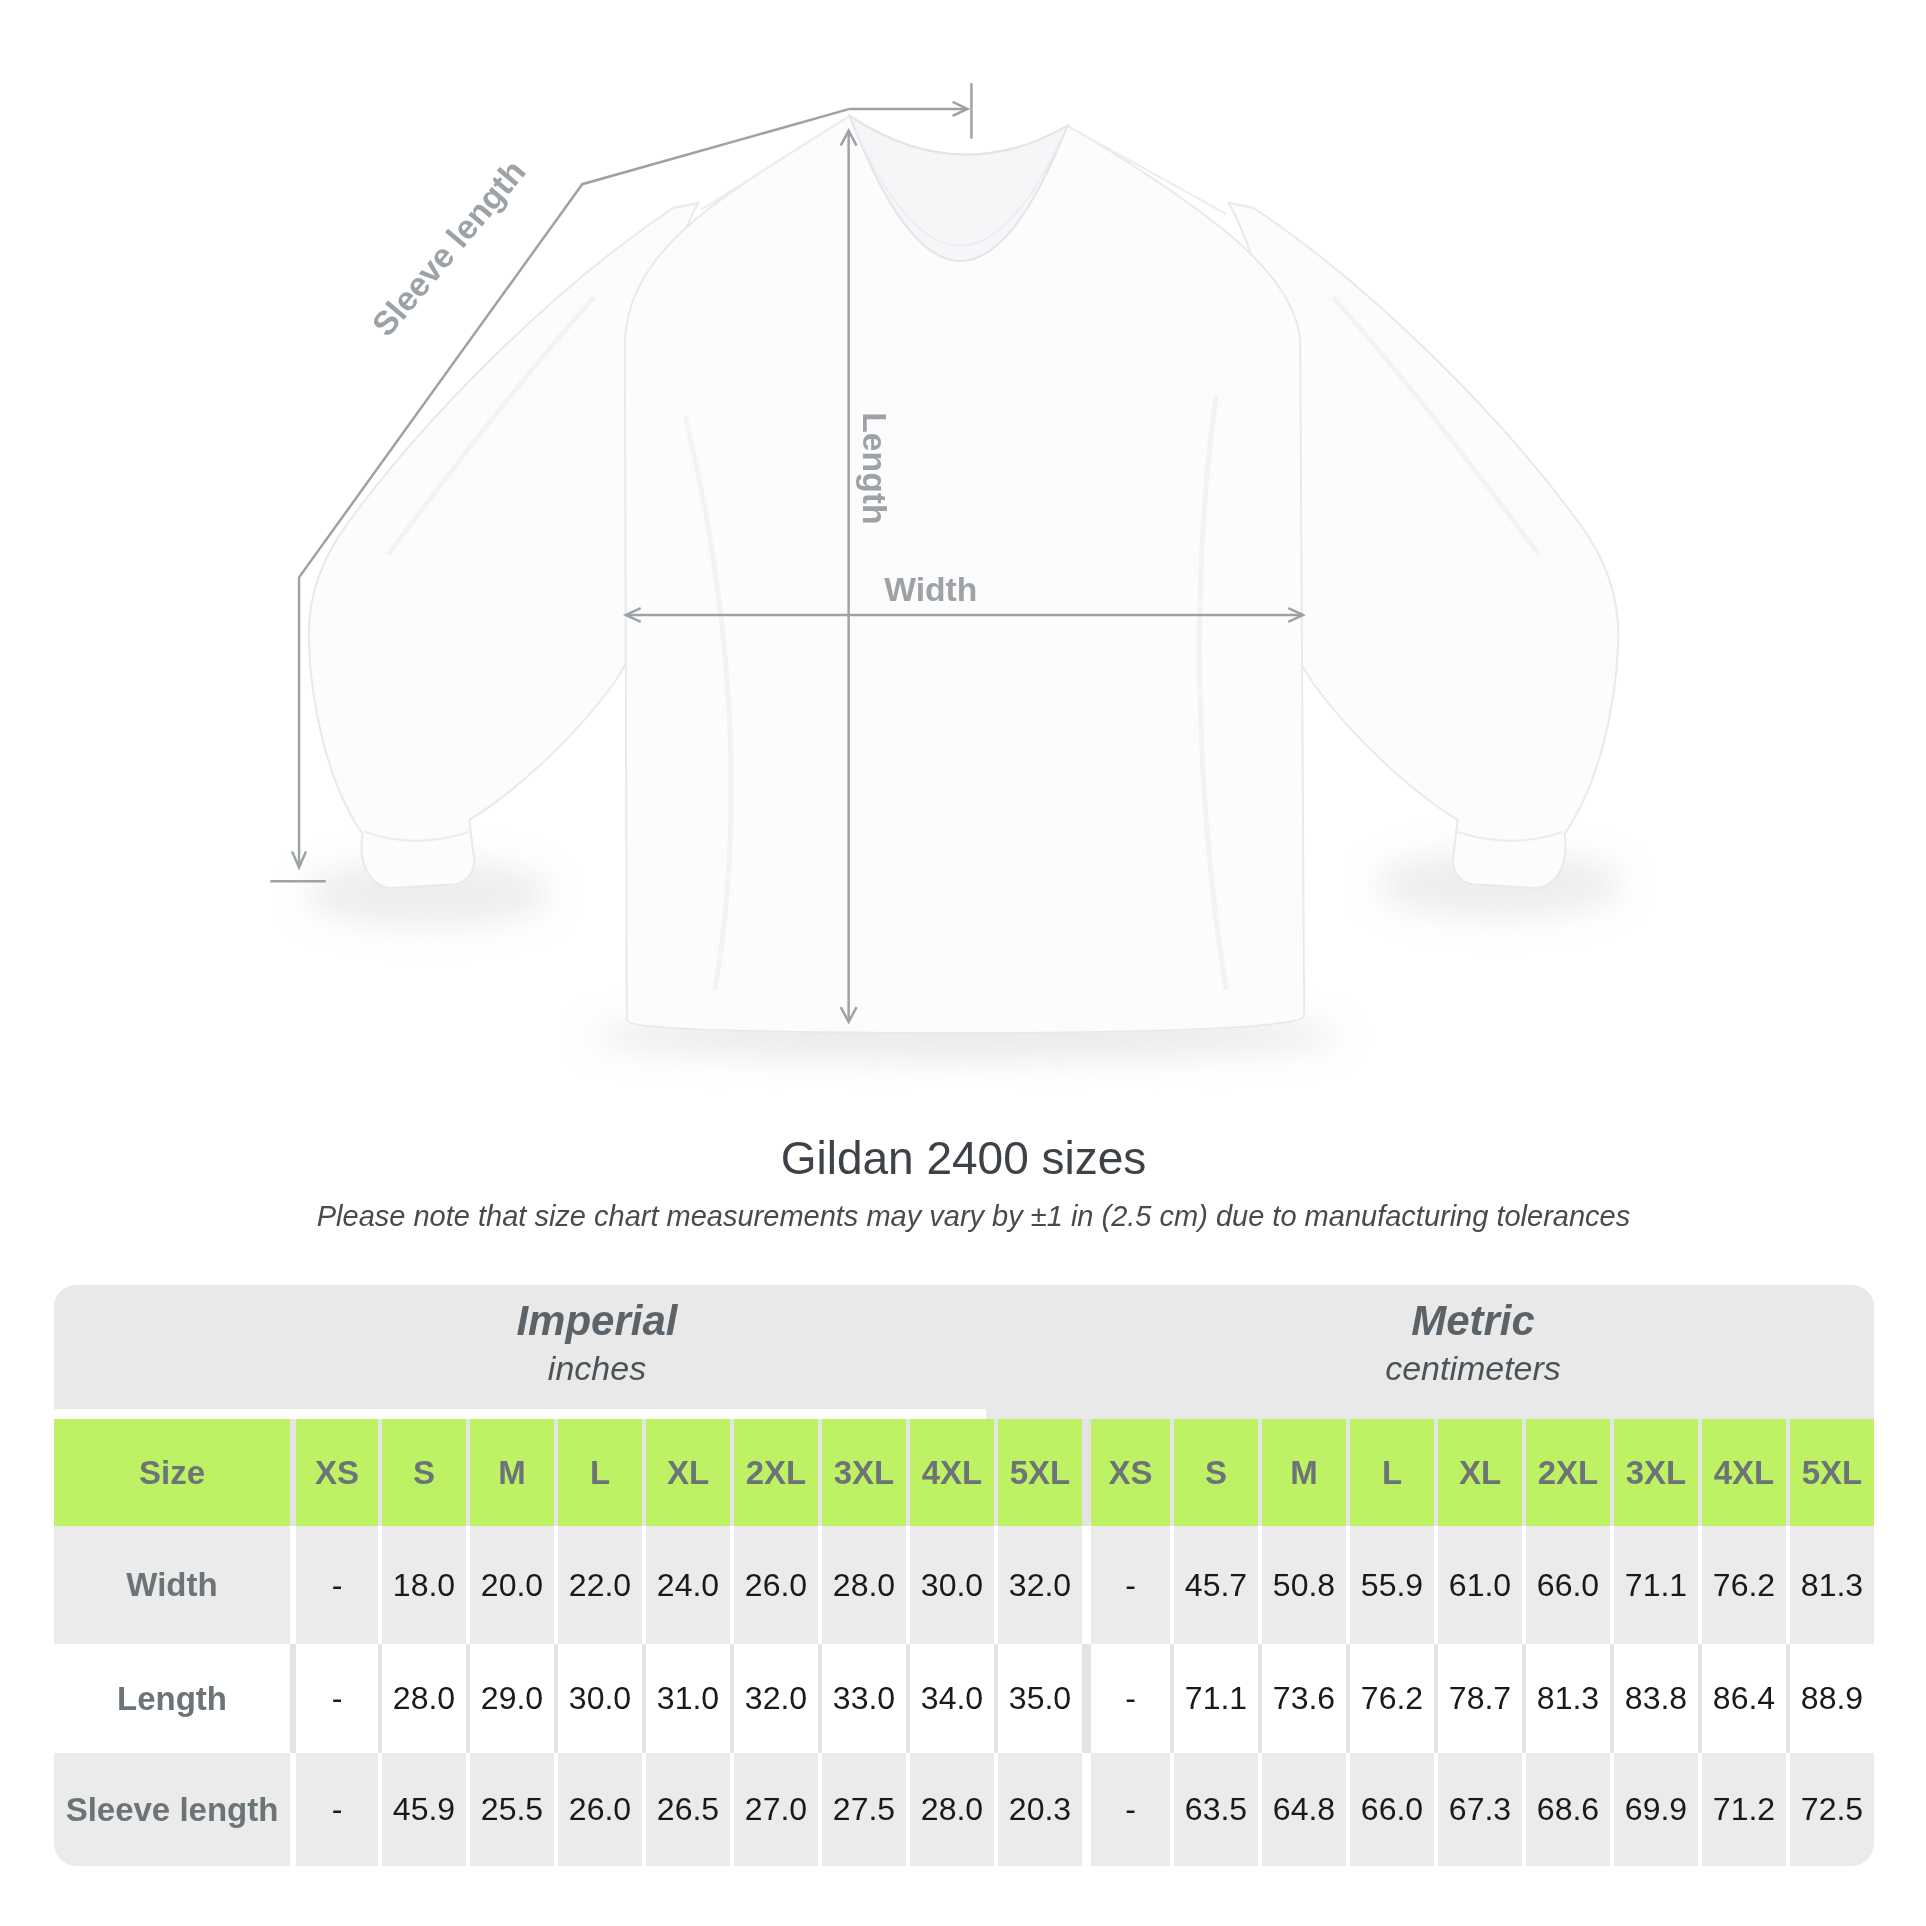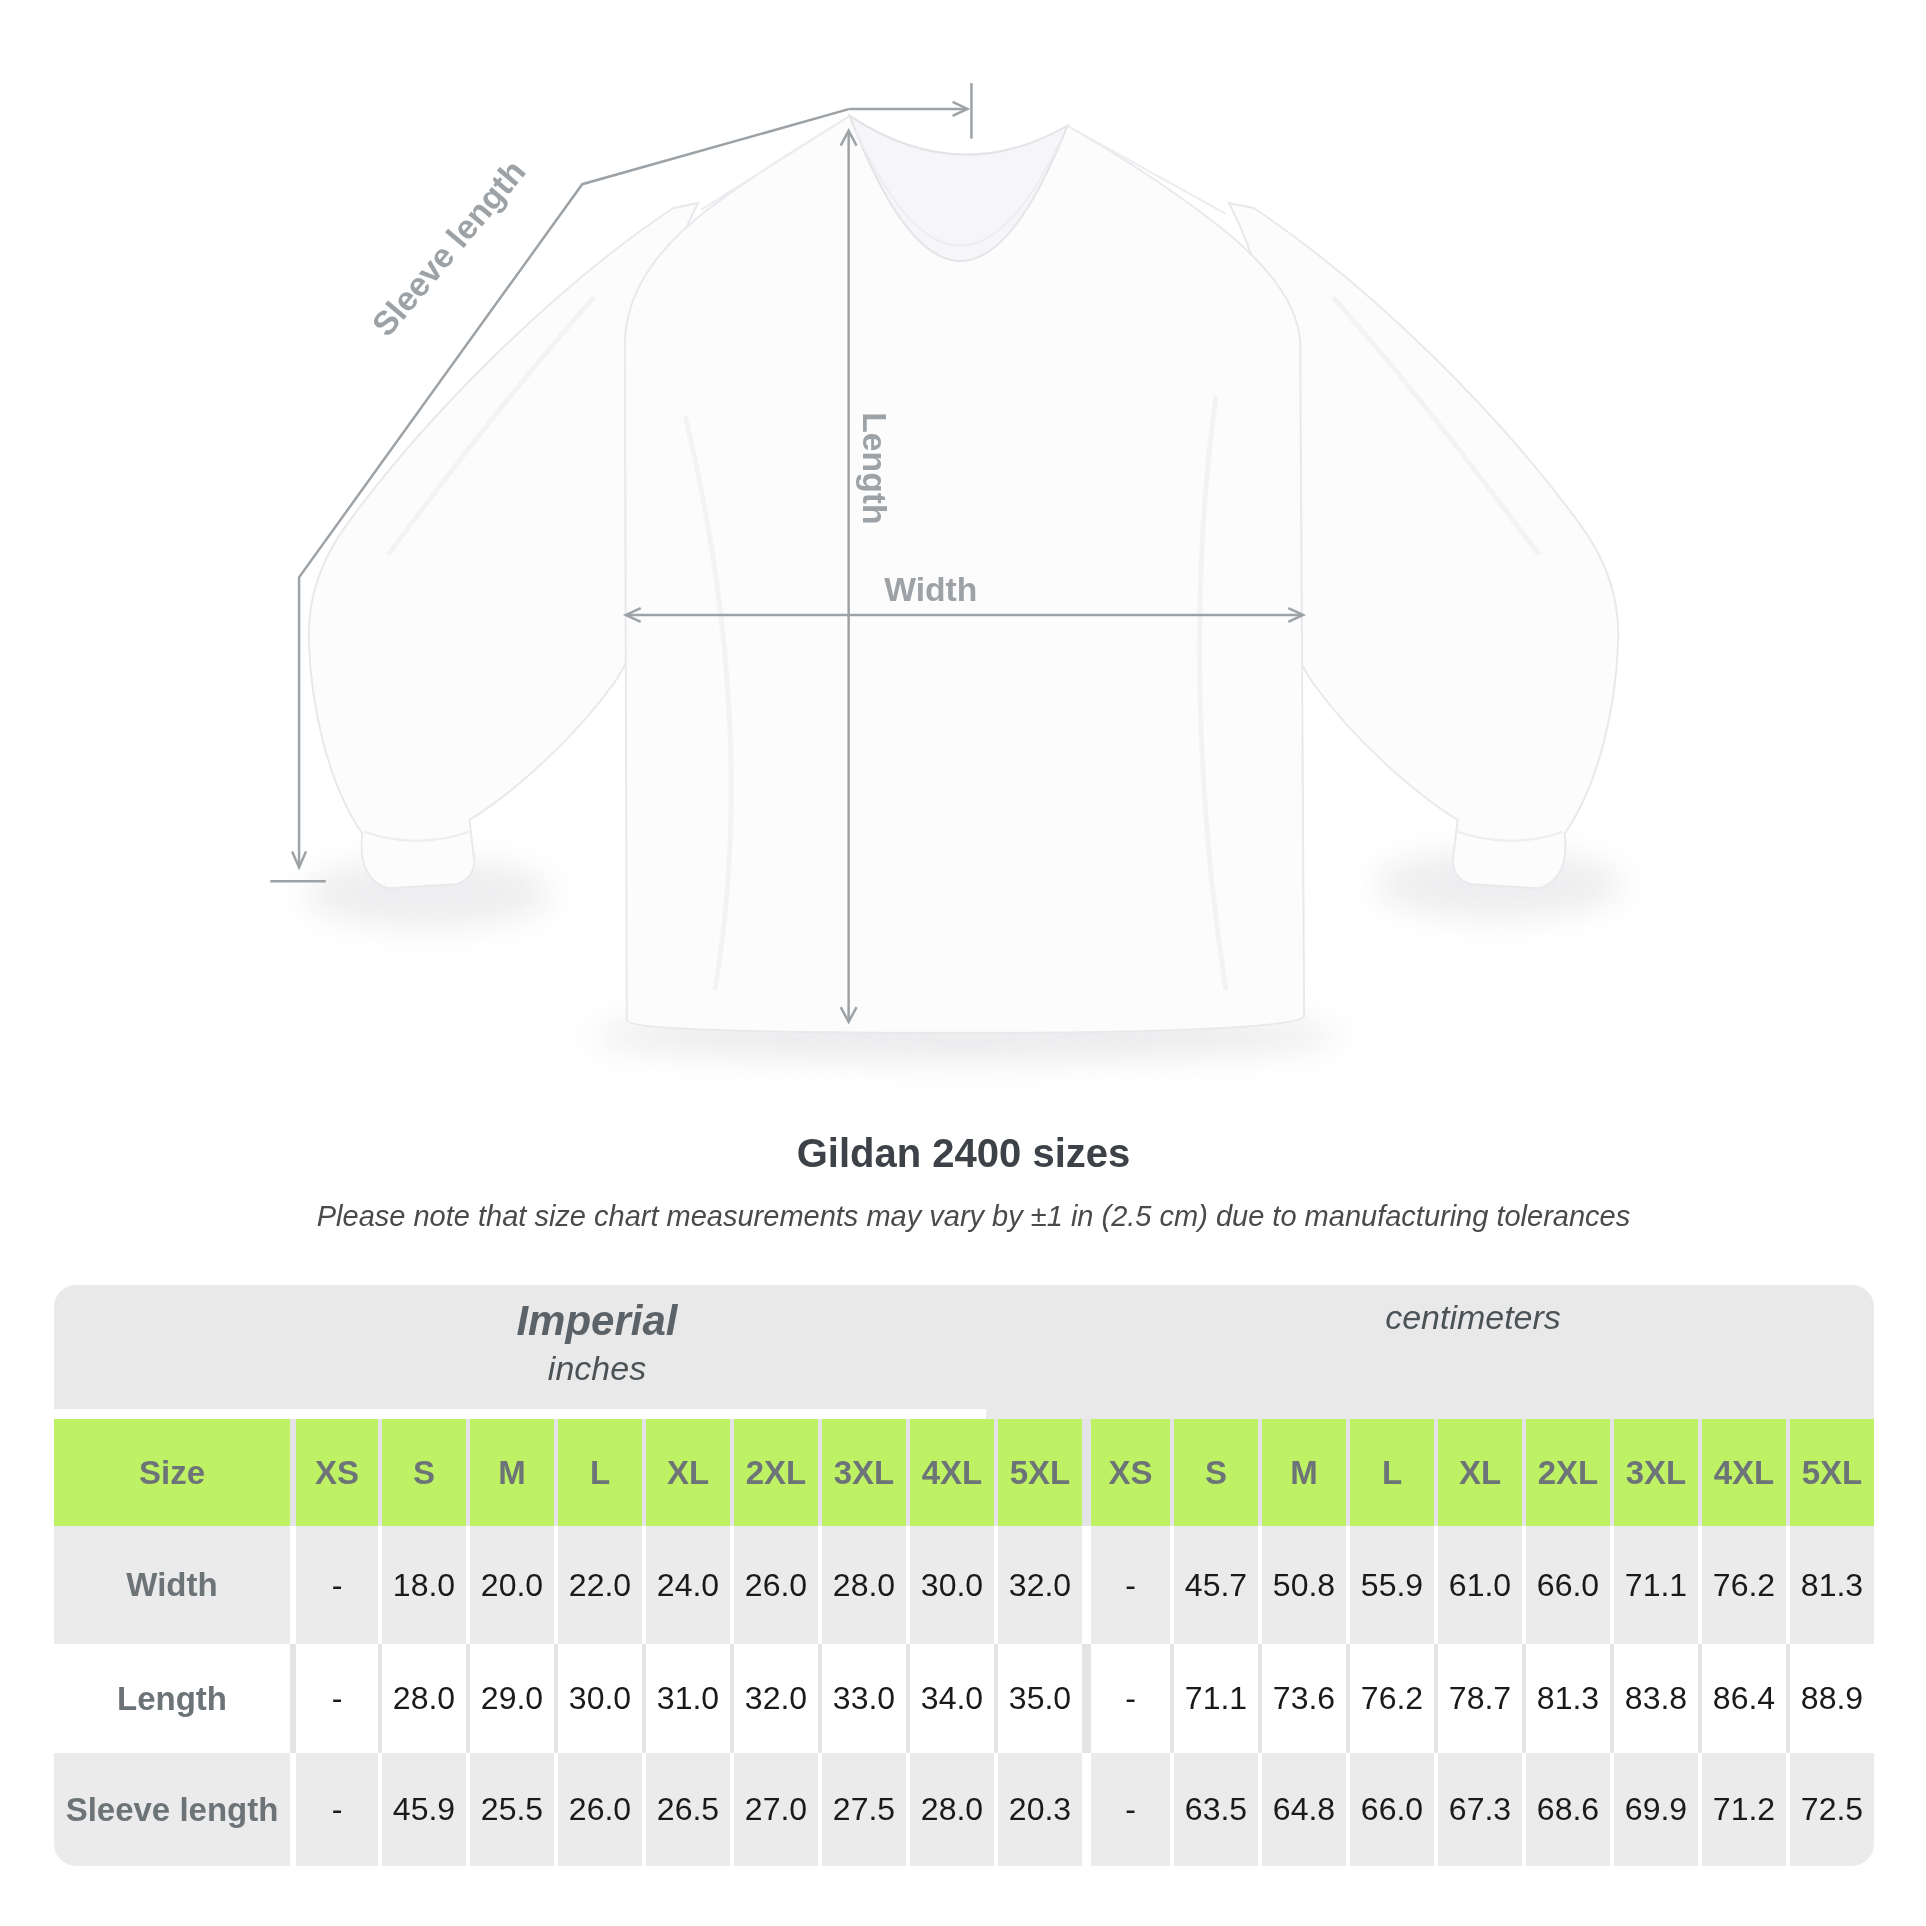--- a/index.html
+++ b/index.html
@@ -4,21 +4,21 @@
 <style>
   html,body{margin:0;padding:0;}
   body{
     width:1927px;height:1927px;background:#ffffff;position:relative;overflow:hidden;
     font-family:"Liberation Sans", sans-serif;
   }
   .abs{position:absolute;}
   
   .title{
     left:0;right:0;top:1131px;text-align:center;
-    font-size:40px;font-weight:bold;color:#3c4247;letter-spacing:0px;
+    font-size:46px;font-weight:normal;color:#3c4247;letter-spacing:0px;
   }
   .subtitle{
     left:0;right:0;top:1200px;text-align:center;
     font-size:29px;font-style:italic;color:#4a4a4a;padding-left:20px;
   }
   
   .table-wrap{left:54px;top:1285px;width:1820px;}
   .band{position:relative;height:134px;padding-left:44px;}
   .band-panel{position:absolute;background:#e9e9ea;}
   .band-left{left:0;top:0;width:932px;bottom:10px;border-radius:22px 0 0 0;}
@@ -160,20 +160,21 @@
 <div class="abs table-wrap">
 
   <div class="band">
     <div class="band-panel band-left"></div>
     <div class="band-panel band-right"></div>
     <div class="g-label g-imperial">
       <div class="g-name">Imperial</div>
       <div class="g-unit">inches</div>
     </div>
     <div class="g-label g-metric">
+      <div class="g-name">Metric</div>
       <div class="g-unit">centimeters</div>
     </div>
   </div>
 
   <div class="row row-head">
     <div class="cell">
         <span class="head-txt">Size</span>
       </div>
     <div class="cell">
         <span class="head-txt">XS</span>

